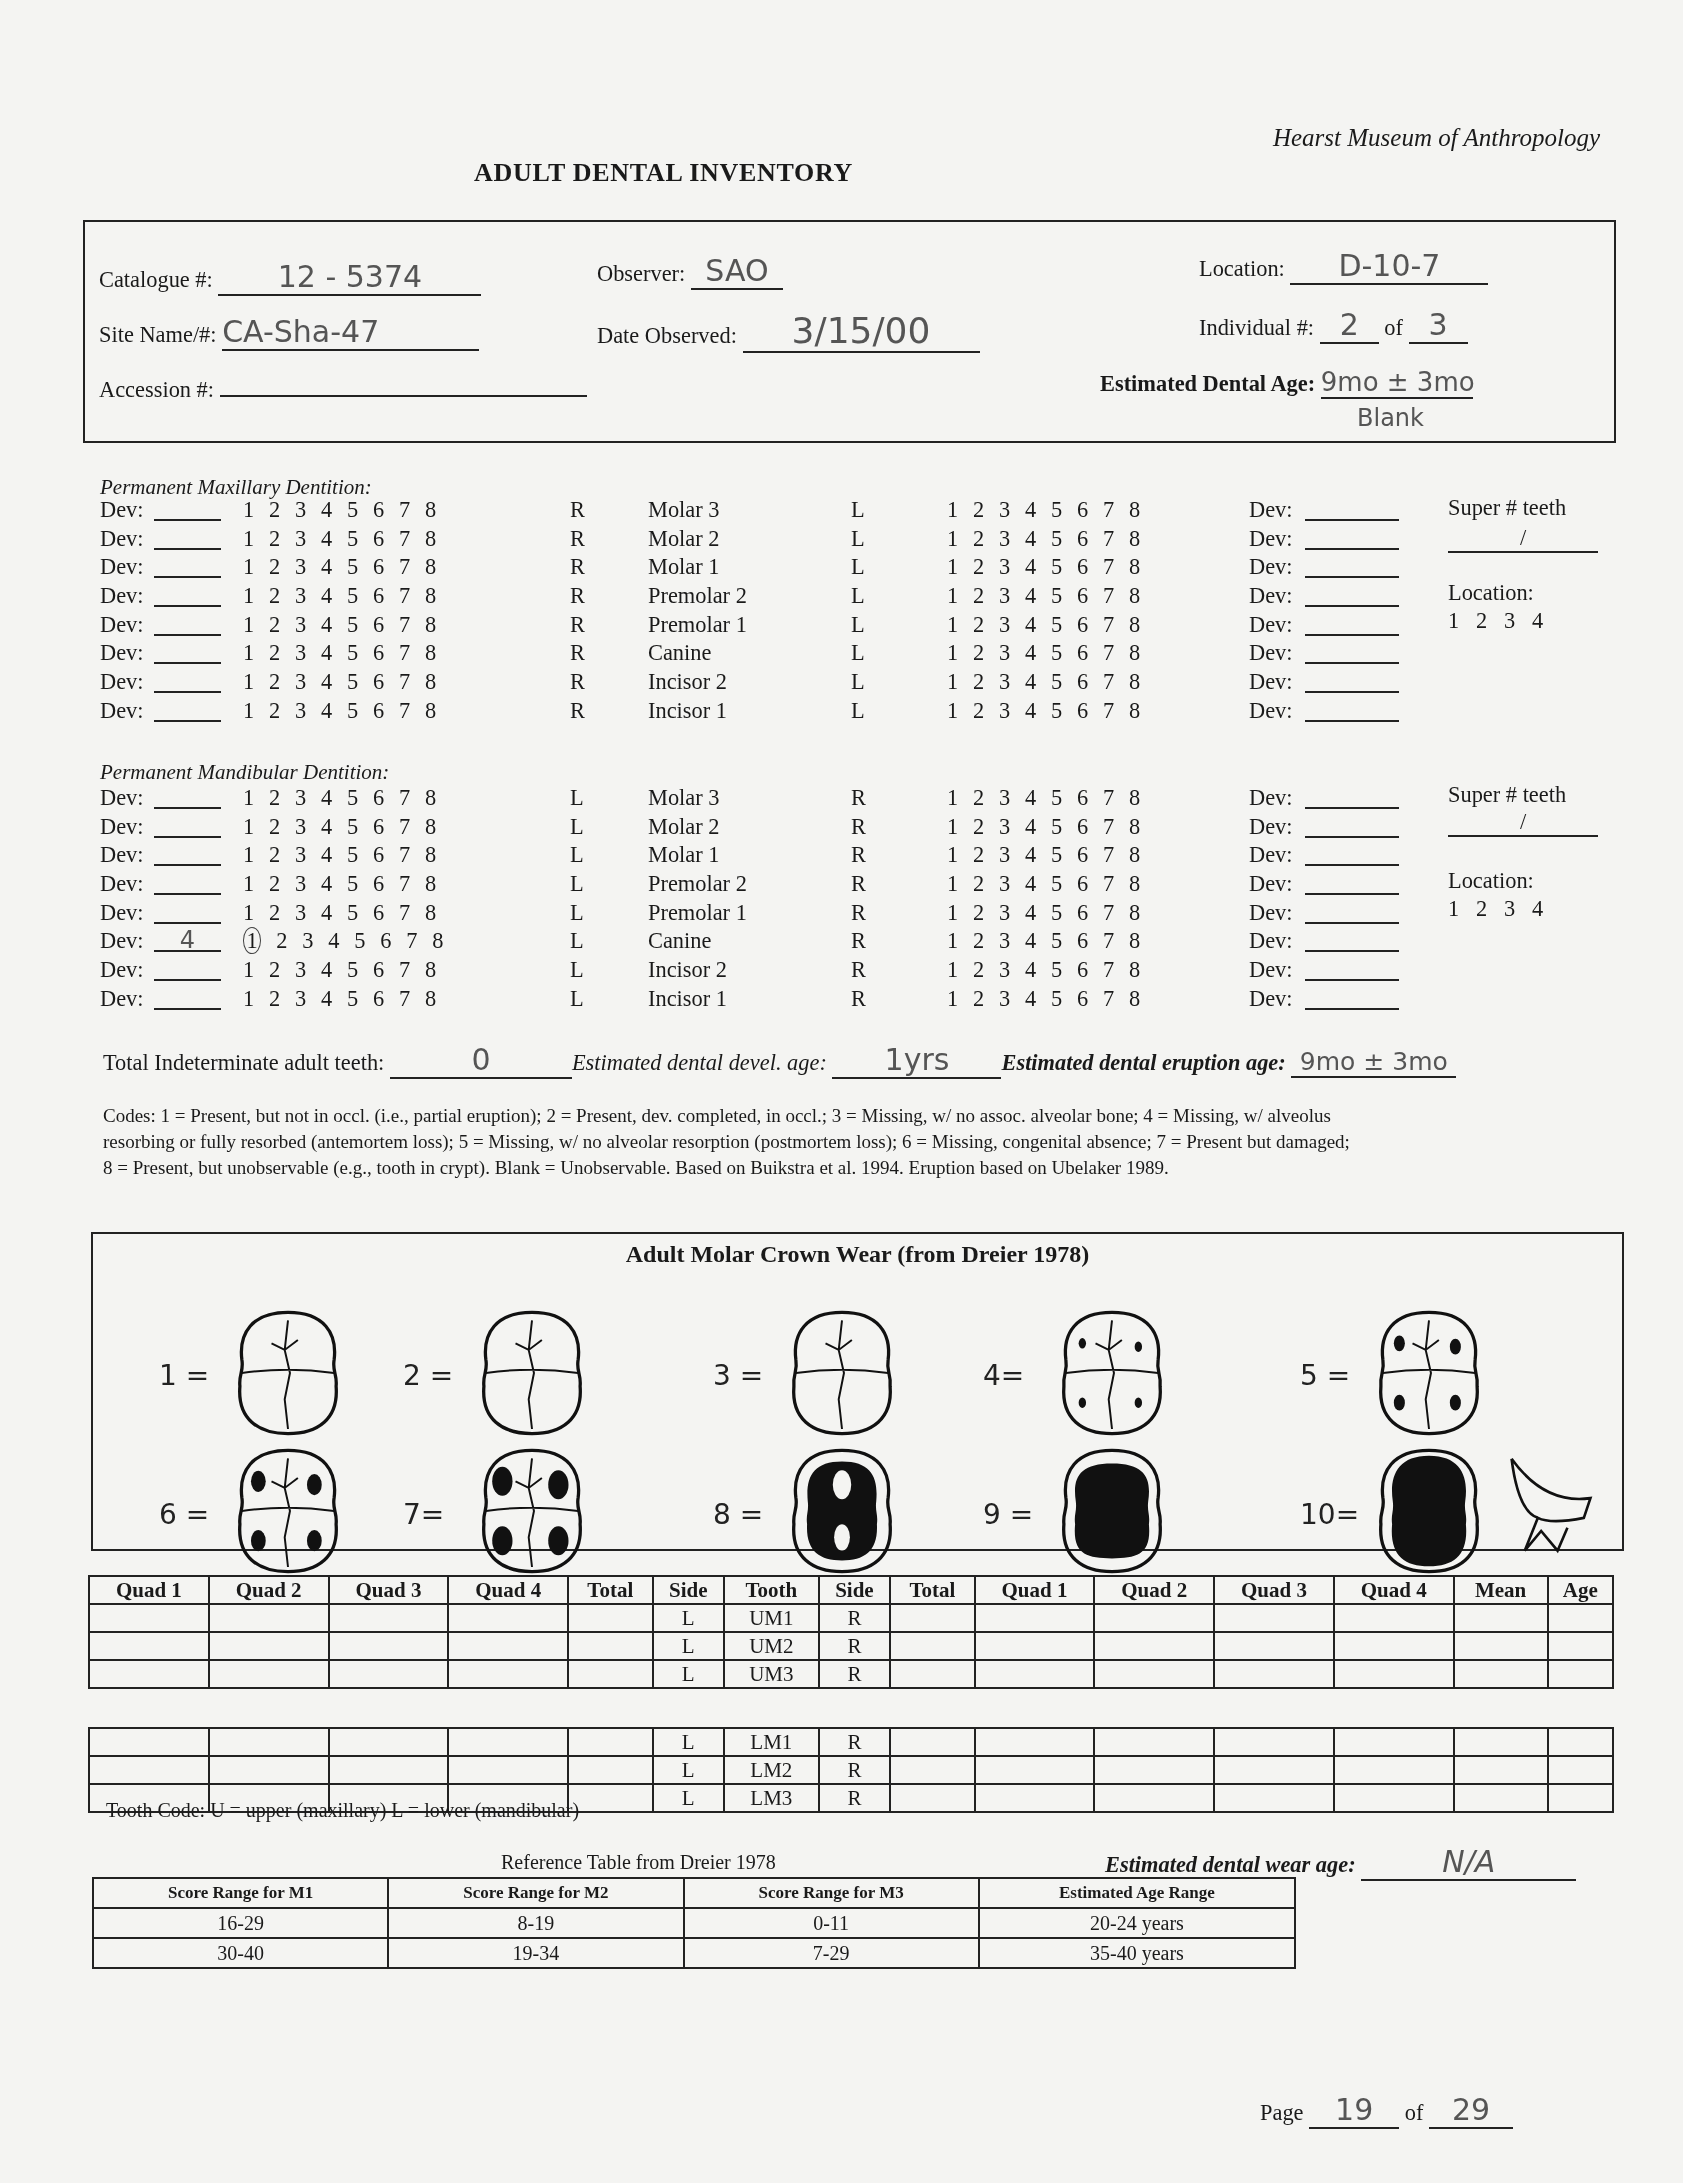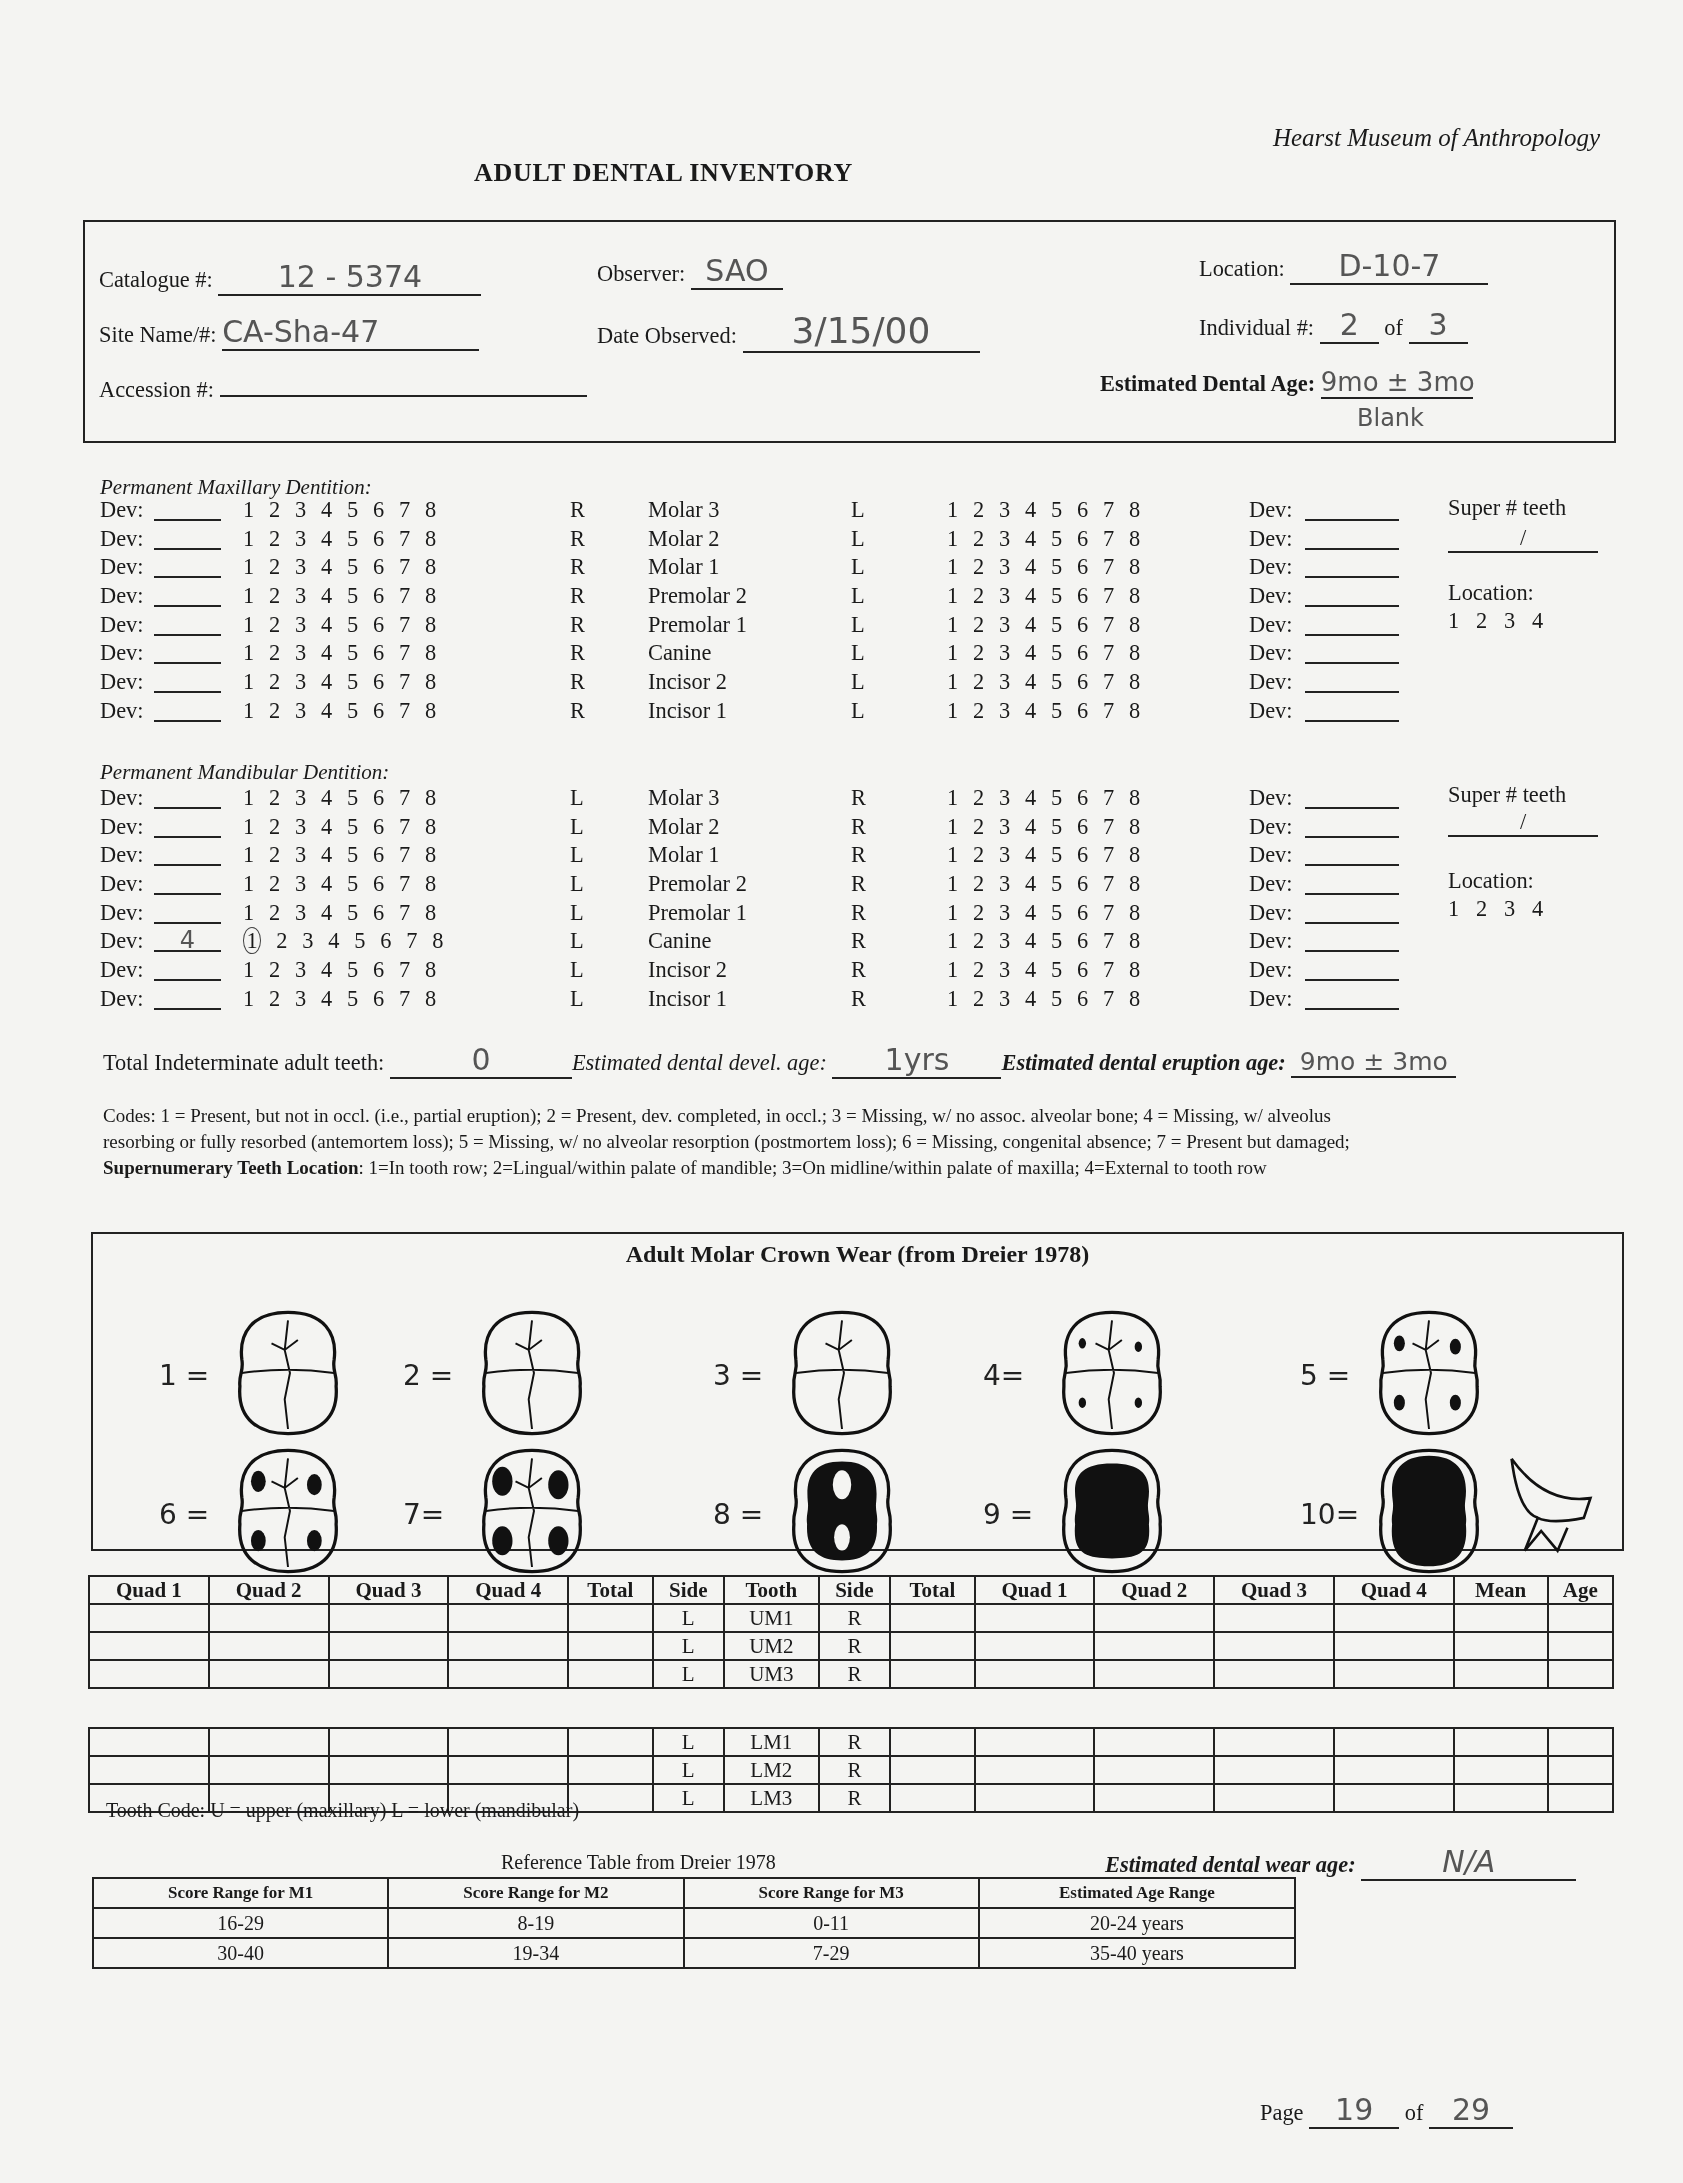--- a/index.html
+++ b/index.html
@@ -273,21 +273,21 @@
 <div class="abs fld" style="left:103px; top:1042px;">
   <span>Total Indeterminate adult teeth:</span>
   <span class="line" style="width:182px; text-align:center;"><span class="hw">0</span></span><span style="font-style:italic;">Estimated dental devel. age:</span>
   <span class="line" style="width:169px; text-align:center;"><span class="hw">1yrs</span></span><span style="font-style:italic; font-weight:bold;text-align:right;">Estimated dental eruption age:</span>
   <span class="line" style="width:165px; text-align:center;"><span class="hw" style="font-size:25px;">9mo ± 3mo</span></span>
 </div>
 
 <div class="abs codes">
   <div style="font-weight:normal;">Codes: 1 = Present, but not in occl. (i.e., partial eruption); 2 = Present, dev. completed, in occl.; 3 = Missing, w/ no assoc. alveolar bone; 4 = Missing, w/ alveolus</div>
   <div>resorbing or fully resorbed (antemortem loss); 5 = Missing, w/ no alveolar resorption (postmortem loss); 6 = Missing, congenital absence; 7 = Present but damaged;</div>
-  <div><b>Supernumerary Teeth Location</b><span>: 1=In tooth row; 2=Lingual/within palate of mandible; 3=On midline/within palate of maxilla; 4=External to tooth row</span></div>
+  <div>8 = Present, but unobservable (e.g., tooth in crypt).  Blank = Unobservable.  Based on Buikstra et al. 1994.  Eruption based on Ubelaker 1989.</div>
 </div>
 
 <div class="abs wearbox">
   <div class="abs wear-title">Adult Molar Crown Wear (from Dreier 1978)</div>
   <div id="wear-stages">
       <div class="mlabel" style="left:66px; top:125px;">1 =</div>
       <svg class="molar" width="112" height="132" viewBox="0 0 170 200" style="left:139px; top:73px;">
         <path d="M85 8 C140 8 160 40 155 80 C152 98 160 102 158 120 C162 170 130 192 85 192 C40 192 8 170 12 120 C10 102 18 98 15 80 C10 40 30 8 85 8 Z" fill="none" stroke="#111" stroke-width="5"></path>
         <path d="M15 100 Q85 90 155 100 M85 20 L80 65 L88 100 L80 140 L85 185 M60 55 L80 65 L100 50" fill="none" stroke="#111" stroke-width="3"></path>
       </svg>

